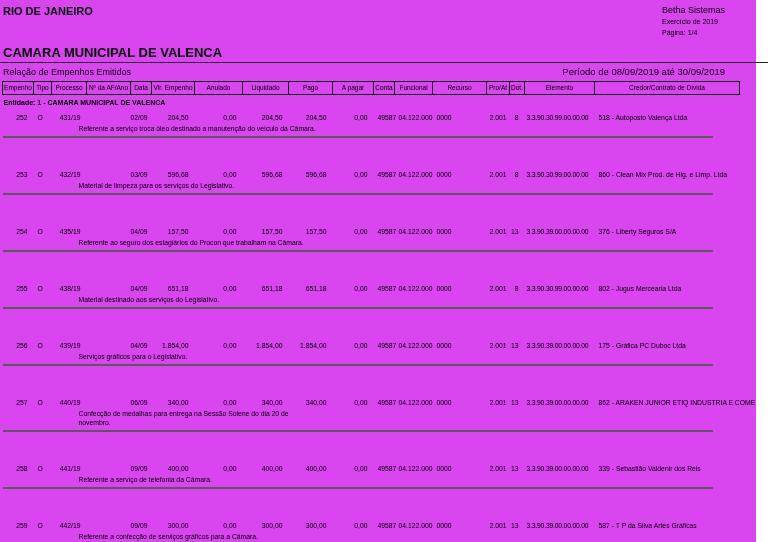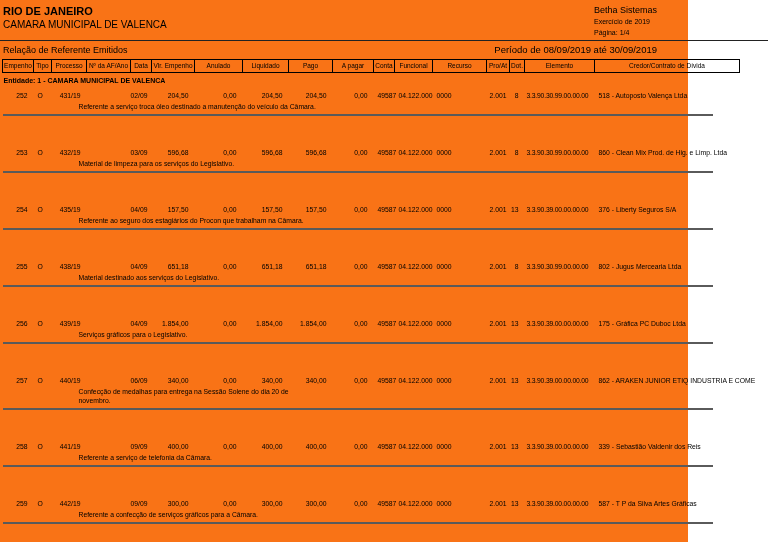--- a/index.html
+++ b/index.html
@@ -3,26 +3,26 @@
 <meta charset="utf-8">
 <style>
   * { box-sizing: border-box; margin: 0; padding: 0; }
   html, body { background: #fff; }
   body {
     width: 768px; height: 542px;
     font-family: "Liberation Sans", sans-serif;
     color: #000;
     overflow: hidden;
   }
-  .page { position: relative; width: 688px; height: 542px; background: #f97316; }
+  .page { position: relative; width: 756px; height: 542px; background: #d946ef; }
 
   
   .hdr-top { display: flex; justify-content: space-between; align-items: flex-start; padding: 4px 31px 0 3px; }
   .org-state { font-size: 11px; font-weight: bold; line-height: 14px; }
-  .org-name  { font-size: 10px; font-weight: normal; line-height: 14px; }
+  .org-name  { font-size: 13px; font-weight: bold; line-height: 14px; margin-top: 28px; }
   .sys-block { text-align: left; }
   .sys-name  { font-size: 9px;  line-height: 12px; }
   .sys-sub   { font-size: 7px;  line-height: 11px; }
   .hdr-rule  { border: 0; border-top: 1px solid #222; height: 0; margin: 2px 0 0 0; width: 768px; }
   .hdr-sub   { display: flex; justify-content: space-between; align-items: flex-end; padding: 3px 31px 4px 3px; }
   .report-title { font-size: 9px; }
   .period       { font-size: 9.5px; }
 
   
   table.report {
@@ -81,21 +81,21 @@
     <div class="sys-block">
       <div class="sys-name">Betha Sistemas</div>
       <div class="sys-sub">Exercício de 2019</div>
       <div class="sys-sub">Página: 1/4</div>
     </div>
   </div>
 
   <hr class="hdr-rule">
 
   <div class="hdr-sub">
-    <div class="report-title">Relação de Referente Emitidos</div>
+    <div class="report-title">Relação de Empenhos Emitidos</div>
     <div class="period">Período de 08/09/2019 até 30/09/2019</div>
   </div>
 
   <table class="report">
     <colgroup>
       <col style="width:31px">
         <col style="width:18px">
         <col style="width:35px">
         <col style="width:44px">
       <col style="width:21px">

